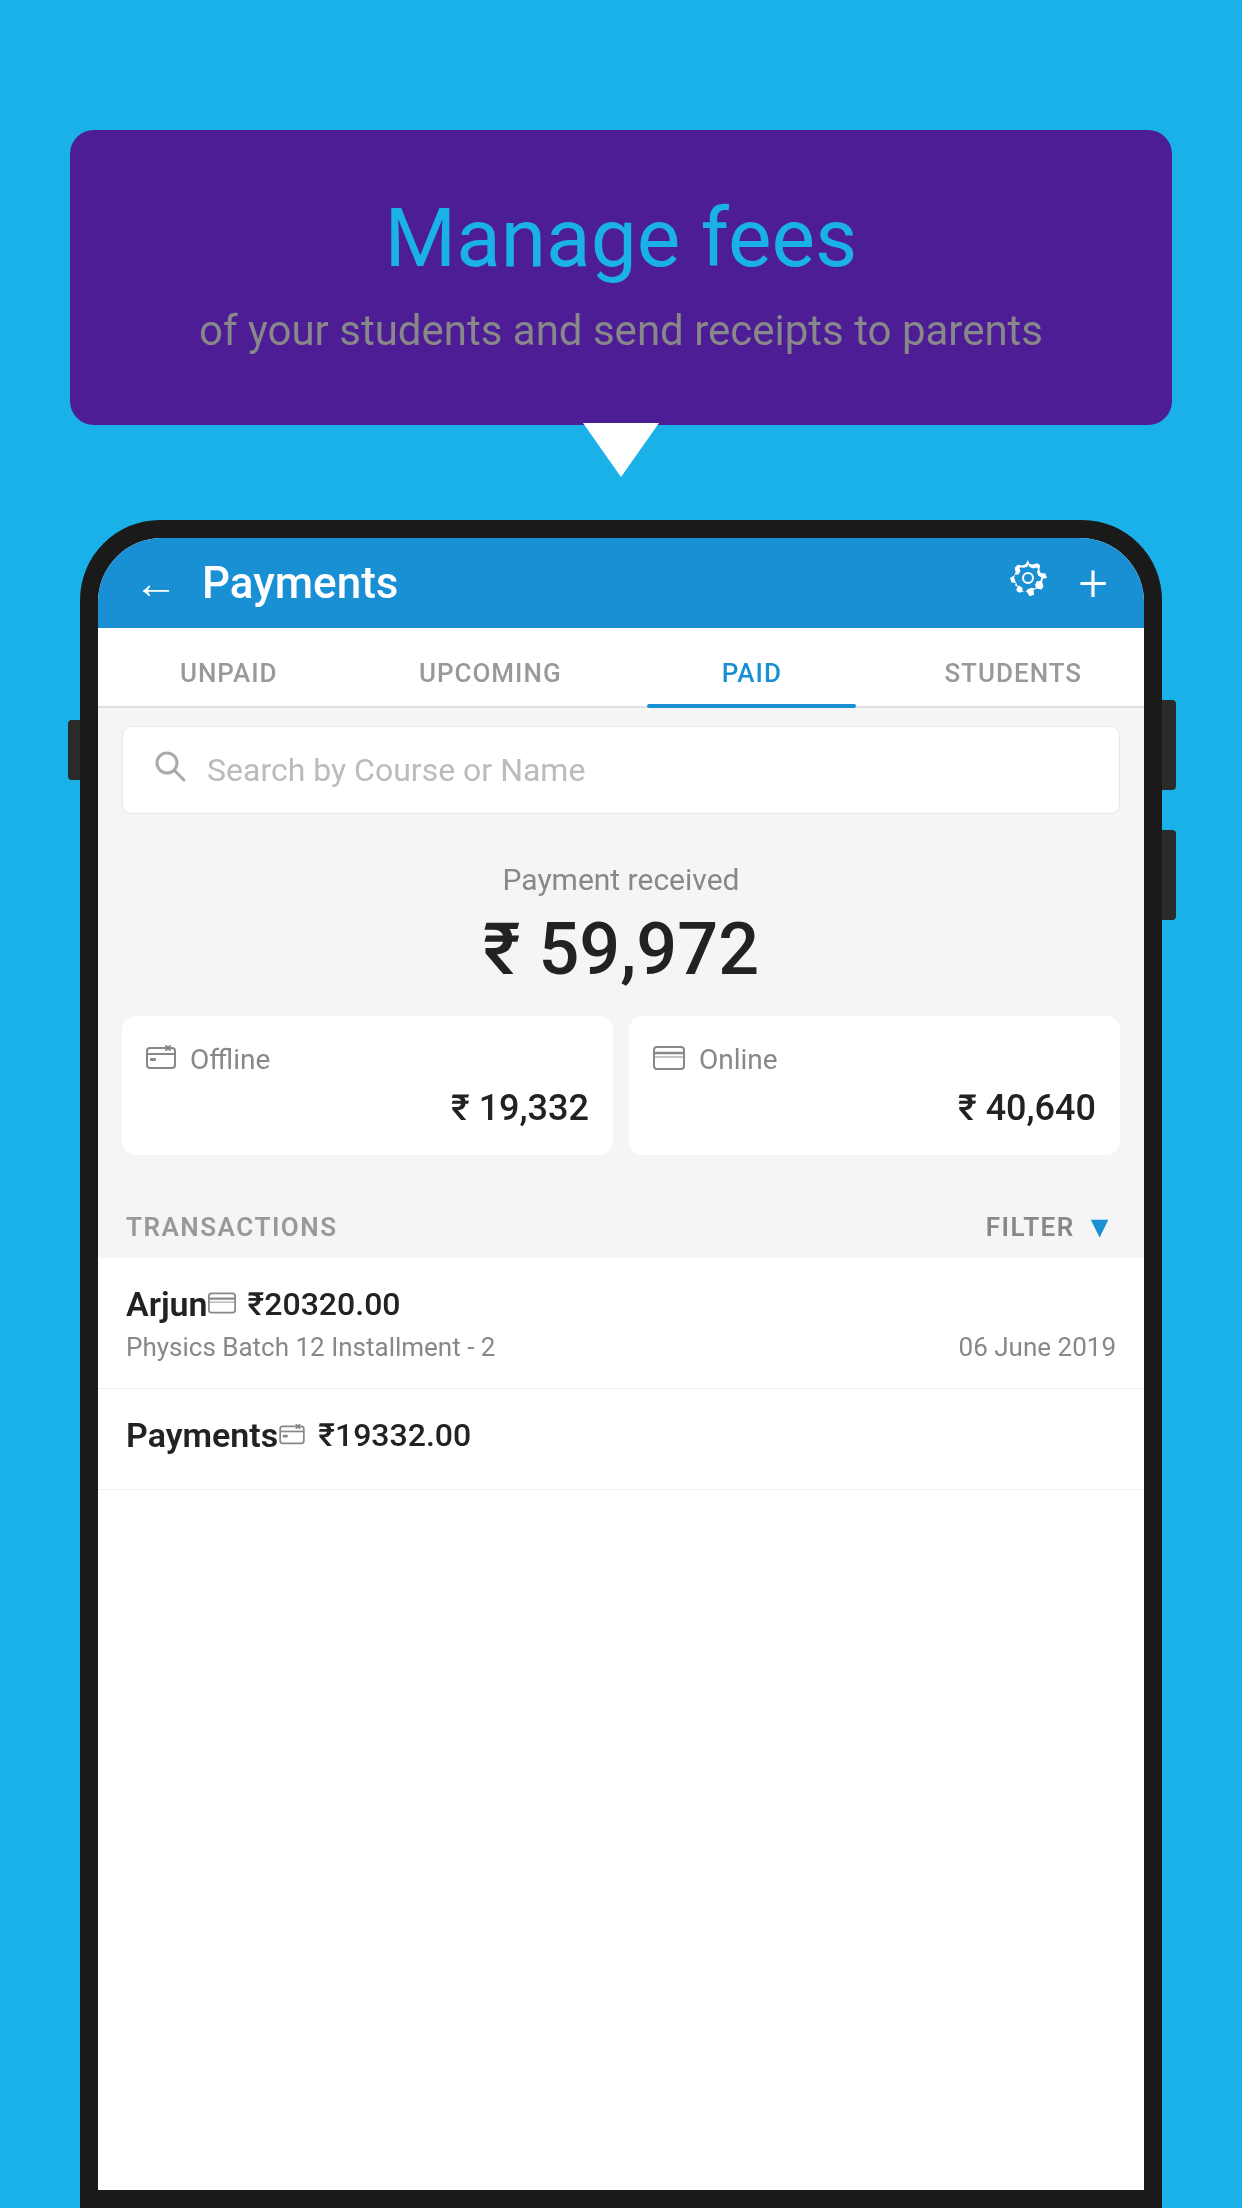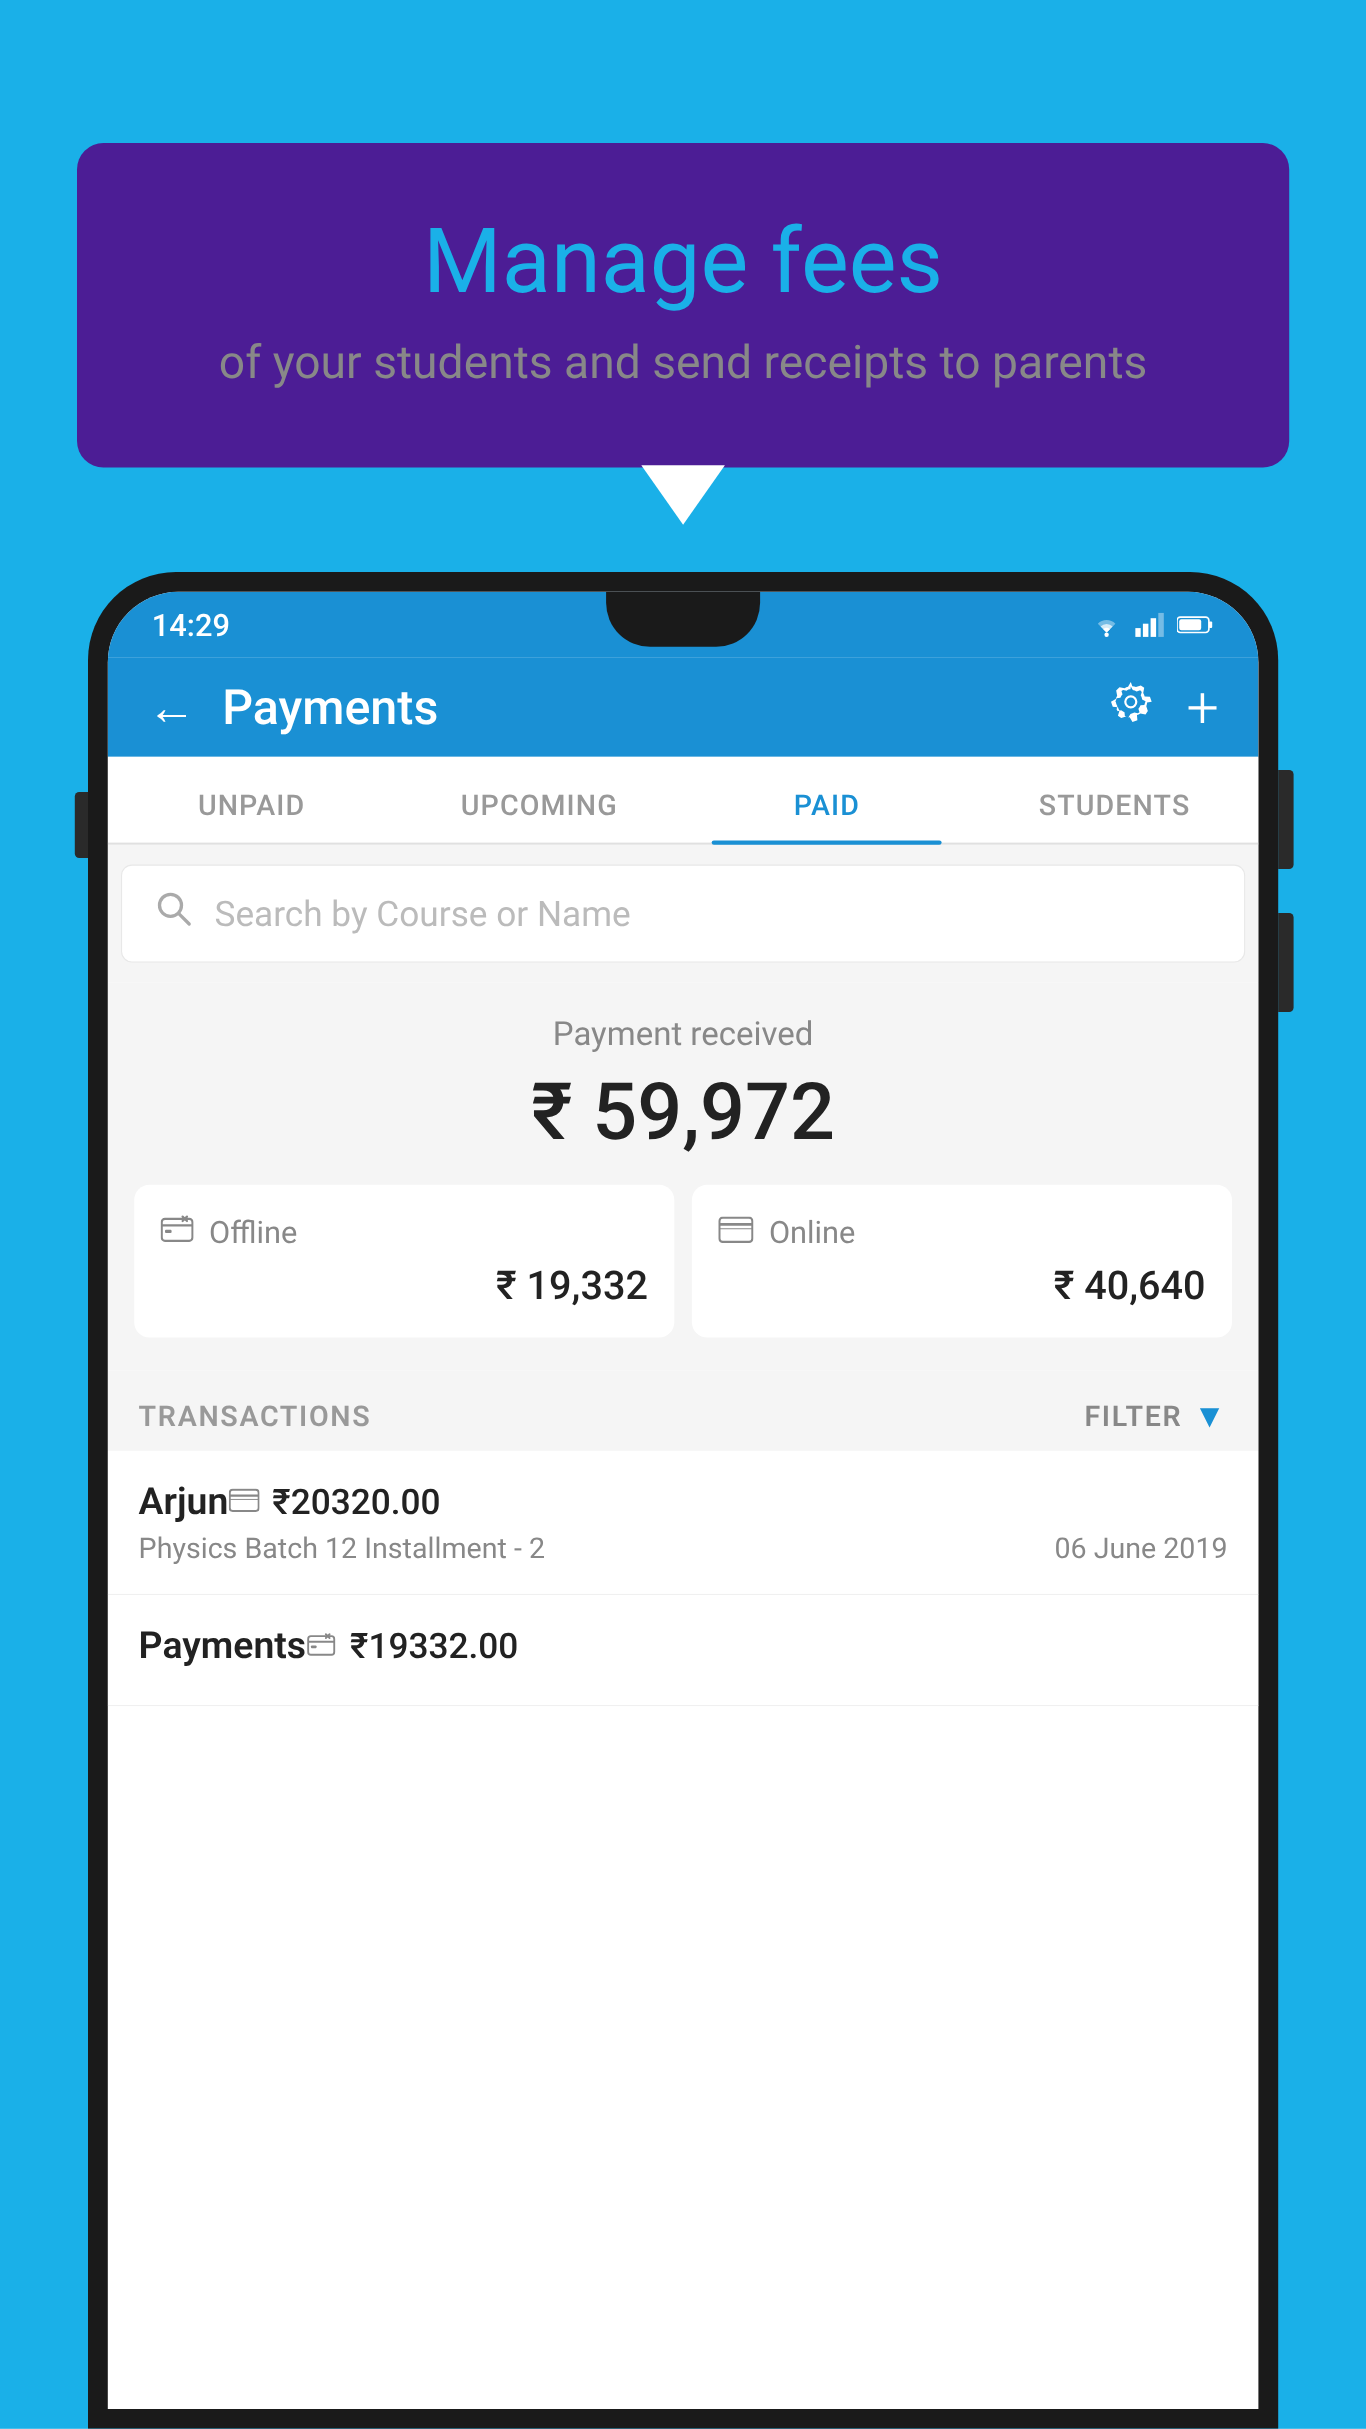--- a/index.html
+++ b/index.html
@@ -183,21 +183,21 @@
       left: 10%;
       right: 10%;
       height: 4px;
       background: #1a90d4;
       border-radius: 2px;
     }
 
     
     .search-container {
       background: #f5f5f5;
-      padding: 18px 12px;
+      padding: 18px 24px;
     }
 
     .search-box {
       background: white;
       border-radius: 10px;
       display: flex;
       align-items: center;
       padding: 22px 30px;
       gap: 20px;
       border: 1px solid #e8e8e8;
@@ -396,46 +396,20 @@
 
 <div class="phone-container">
   <div class="phone-frame">
 
     <div class="phone-side-left"></div>
     <div class="phone-side-right1"></div>
     <div class="phone-side-right2"></div>
 
     <div class="phone-screen">
 
-      <div class="status-bar">
-        <span class="status-bar-time">14:29</span>
-        <div class="notch"></div>
-        <div class="status-icons">
-
-          <svg width="32" height="22" viewBox="0 0 32 22" fill="white">
-            <path d="M16 18l3-3a4.24 4.24 0 00-6 0l3 3z"></path>
-            <path d="M16 18l5.5-5.5a7.78 7.78 0 00-11 0L16 18z" opacity="0.7"></path>
-            <path d="M16 18l8-8A11.31 11.31 0 008 10L16 18z" opacity="0.4"></path>
-            <circle cx="16" cy="20" r="2"></circle>
-          </svg>
-
-          <svg width="28" height="22" viewBox="0 0 28 22" fill="white">
-            <rect x="0" y="14" width="5" height="8"></rect>
-            <rect x="7" y="10" width="5" height="12"></rect>
-            <rect x="14" y="5" width="5" height="17"></rect>
-            <rect x="21" y="0" width="5" height="22" opacity="0.4"></rect>
-          </svg>
-
-          <svg width="34" height="18" viewBox="0 0 34 18" fill="white">
-            <rect x="0" y="2" width="29" height="14" rx="3" stroke="white" stroke-width="1.5" fill="none"></rect>
-            <rect x="29" y="6" width="3" height="6" rx="1" fill="white"></rect>
-            <rect x="2" y="4" width="20" height="10" rx="2" fill="white"></rect>
-          </svg>
-        </div>
-      </div>
 
       <div class="app-bar">
         <span class="app-bar-back">←</span>
         <span class="app-bar-title">Payments</span>
         <div class="app-bar-actions">
           <span class="app-bar-icon">
             <svg width="42" height="42" viewBox="0 0 42 42" fill="white">
               <path d="M21 27a6 6 0 100-12 6 6 0 000 12zm0-2a4 4 0 110-8 4 4 0 010 8z"></path>
               <path d="M21 3l-2.5 4.3a9 9 0 00-3.1 1.3L10.7 7.7 7.7 10.7l.9 4.7A9 9 0 007.3 18.5L3 21l1.6 4.5 4.8.4a9 9 0 001.3 3.1L9.3 33.6l3 2.1 4.4-1.4a9 9 0 003.3.7l2.5 4.3 4.5-1.6-.4-4.8a9 9 0 003.1-1.3l4.7.9 2.1-3.1-1.4-4.4a9 9 0 00.7-3.3L40 21l-1.6-4.5-4.8-.4a9 9 0 00-1.3-3.1l.9-4.7-3.1-2.1-4.4 1.4a9 9 0 00-3.3-.7L21 3zm0 4.2l1.8 3.1.6.1a7 7 0 012.4.9l.5.3 3.2-1 1.5 1.5-1 3.2.3.5a7 7 0 01.9 2.4l.1.6 3.1 1.8-1.1 3.3-3.4.3-.3.5a7 7 0 01-1.3 2.2l-.4.4 1 3.1-1.5 1-3.2-.7-.5.3a7 7 0 01-2.4.9l-.6.1-1.8 3.1-3.3-1.1-.3-3.4-.5-.3a7 7 0 01-2.2-1.3l-.4-.4-3.1 1-1-1.5.7-3.2-.3-.5a7 7 0 01-.9-2.4l-.1-.6L7 21l1.1-3.3 3.4-.3.3-.5a7 7 0 011.3-2.2l.4-.4-1-3.1 1.5-1 3.2.7.5-.3a7 7 0 012.4-.9l.6-.1L21 7.2z"></path>
             </svg>

